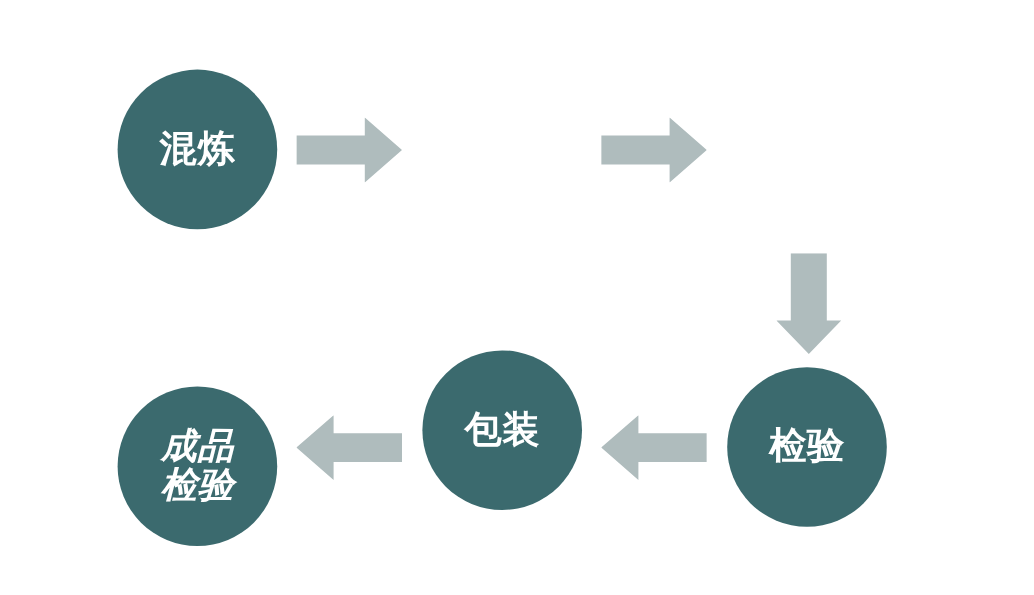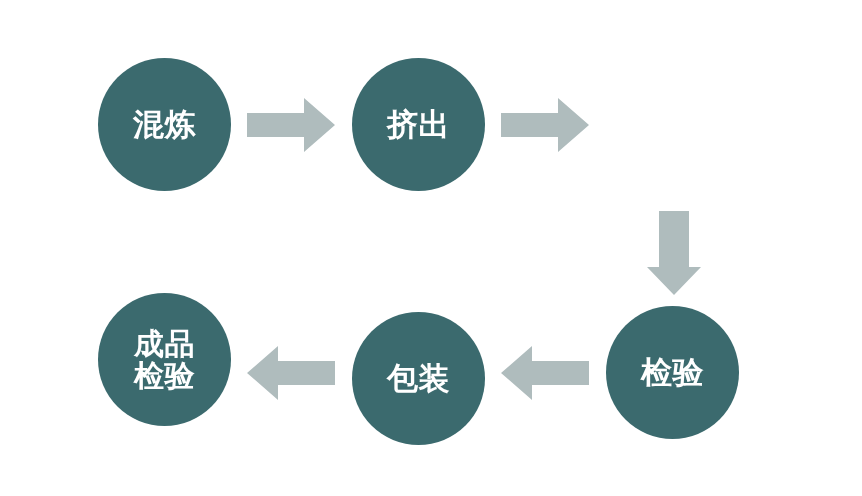--- a/index.html
+++ b/index.html
@@ -45,22 +45,22 @@
   .node.two-line .label {
     font-size: 30px;
     line-height: 1.06;
   }
 
   
   #node-mixing      { left: 98px;  top: 58px;  }
   #node-extrusion   { left: 352px; top: 58px;  }
   #node-vulcanize   { left: 606px; top: 58px;  }
   #node-inspection  { left: 606px; top: 306px; }
-  #node-packaging   { left: 352px; top: 312px; }
-  #node-final-insp  { left: 98px;  top: 293px; }
+  #node-packaging   { left: 352px; top: 292px; }
+  #node-final-insp  { left: 98px;  top: 322px; font-style: italic; }
 
   
   .arrow {
     position: absolute;
   }
   .arrow svg {
     display: block;
   }
 
   #arrow-mixing-extrusion    { left: 247px; top: 98px;  }
@@ -77,23 +77,20 @@
   <div class="node" id="node-mixing">
     <span class="label">混炼</span>
   </div>
 
   <div class="arrow" id="arrow-mixing-extrusion">
     <svg width="88" height="54" viewBox="0 0 88 54" aria-hidden="true">
       <polygon points="0,15 57,15 57,0 88,27 57,54 57,39 0,39" fill="#AFBCBD"></polygon>
     </svg>
   </div>
 
-  <div class="node" id="node-extrusion">
-    <span class="label">挤出</span>
-  </div>
 
   <div class="arrow" id="arrow-extrusion-vulcanize">
     <svg width="88" height="54" viewBox="0 0 88 54" aria-hidden="true">
       <polygon points="0,15 57,15 57,0 88,27 57,54 57,39 0,39" fill="#AFBCBD"></polygon>
     </svg>
   </div>
 
 
   <div class="arrow" id="arrow-vulcanize-inspection">
     <svg width="54" height="84" viewBox="0 0 54 84" aria-hidden="true">

